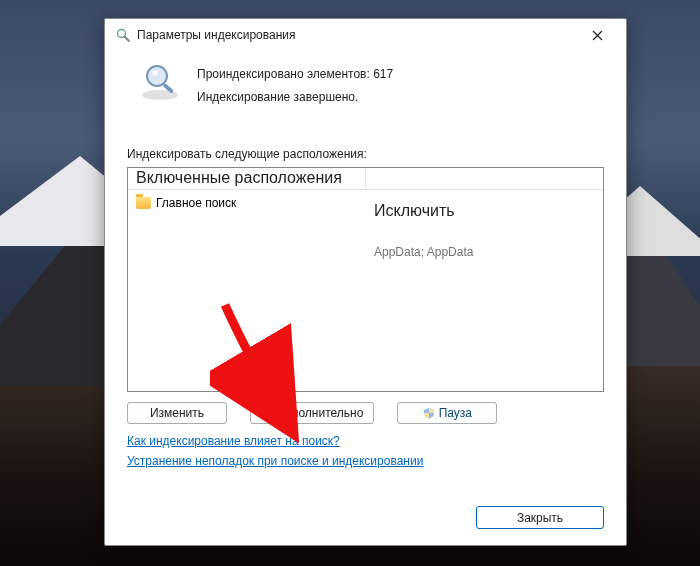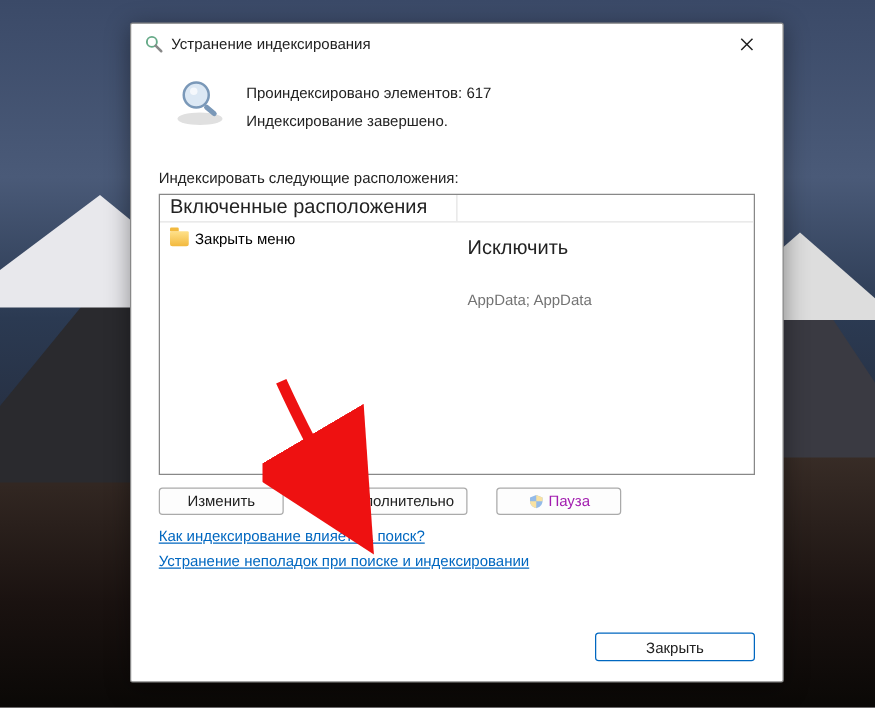--- a/index.html
+++ b/index.html
@@ -43,21 +43,21 @@
   .title-icon { width:16px; height:16px; margin-right:6px;
     display:flex; align-items:center; justify-content:center;}
   .title-text { flex:1; font-size:12px; color:#222;}
   .close-btn { width:42px; height:28px; display:flex; align-items:center;
     justify-content:center; font-size:14px; color:#222; cursor:pointer;}
   .content { flex:1; padding:6px 22px 12px 22px; display:flex; flex-direction:column;}
   .status-row { display:flex; gap:14px; align-items:flex-start; padding:4px 0 10px 10px;}
   .mag-icon { width:46px; height:40px; position:relative; flex:none;}
   .mag-icon svg { width:100%; height:100%;}
   .status-text { padding-top:2px; line-height:1.9; color:#222;}
-  .section-label { margin-top:16px; color:#222;}
+  .section-label { margin-top:28px; color:#222;}
   .list-box {
     margin-top:6px; height:225px;
     border:1px solid #888; background:#fff;
   }
   .list-header { display:flex; height:22px; border-bottom:1px solid #e4e4e4;}
   .list-header > div { display:flex; align-items:center; padding-left:8px;
     color:#222; font-size:16px; border-right:1px solid #e4e4e4;}
   .col1 { width:238px;} .col2 { flex:1;margin-top:43px;}
   .list-header > div:last-child { border-right:none;}
   .list-body { display:flex;}
@@ -69,21 +69,21 @@
   .folder-icon::before { content:""; position:absolute; top:-3px; left:0;
     width:7px; height:3px; background:#f2b93e; border-radius:1px 1px 0 0;}
   .exclude-row { padding:4px 0 0 8px; color:#737373;}
   .btn-row { display:flex; gap:23px; margin-top:10px;}
   .btn {
     height:22px; min-width:100px; padding:0 10px;
     background:#fdfdfd; border:1px solid #aaa; border-radius:3px;
     display:flex; align-items:center; justify-content:center;
     font-size:12px; color:#222; cursor:pointer; gap:4px;
   }
-  .btn.disabled { color:#a21caf; cursor:default;}
+  .btn.disabled { color:#0c4a6e; cursor:default;}
   .shield { width:12px; height:12px;}
   .links { margin-top:10px; display:flex; flex-direction:column; gap:6px;}
   .link { color:#0067c0; text-decoration:underline; cursor:pointer;
     font-size:12px; width:fit-content;}
   .footer { margin-top:auto; display:flex; justify-content:flex-end; padding:0 22px 16px 0;margin-left:20px;}
   .close-action {
     width:128px; height:23px; border:1px solid #0067c0; border-radius:3px;
     background:#fff; color:#222; display:flex; align-items:center;
     justify-content:center; cursor:pointer;
   }
@@ -102,21 +102,21 @@
 </div>
 
 <div class="dialog">
   <div class="titlebar">
     <span class="title-icon">
       <svg viewBox="0 0 16 16">
           <circle cx="6.5" cy="6.5" r="4" fill="none" stroke="#6a8" stroke-width="1.5"></circle>
           <line x1="9.5" y1="9.5" x2="14" y2="14" stroke="#888" stroke-width="2" stroke-linecap="round"></line>
         </svg>
     </span>
-    <span class="title-text">Устранение индексирования</span>
+    <span class="title-text">Параметры индексирования</span>
     <span class="close-btn">
       <svg width="11" height="11" viewBox="0 0 11 11">
           <path d="M1 1 L10 10 M10 1 L1 10" stroke="#222" stroke-width="1.2"></path>
         </svg>
     </span>
   </div>
 
   <div class="content">
     <div class="status-row">
       <div class="mag-icon">
@@ -137,21 +137,21 @@
 
     <div class="list-box">
       <div class="list-header">
         <div class="col1">Включенные расположения</div>
         <div class="col2">Исключить</div>
       </div>
       <div class="list-body">
         <div class="col1">
           <div class="list-row">
             <span class="folder-icon"></span>
-            <span>Закрыть меню</span>
+            <span>Главное поиск</span>
           </div>
         </div>
         <div class="col2">
           <div class="exclude-row"></div>
           <div class="exclude-row">AppData; AppData</div>
         </div>
       </div>
     </div>
 
     <div class="btn-row">

